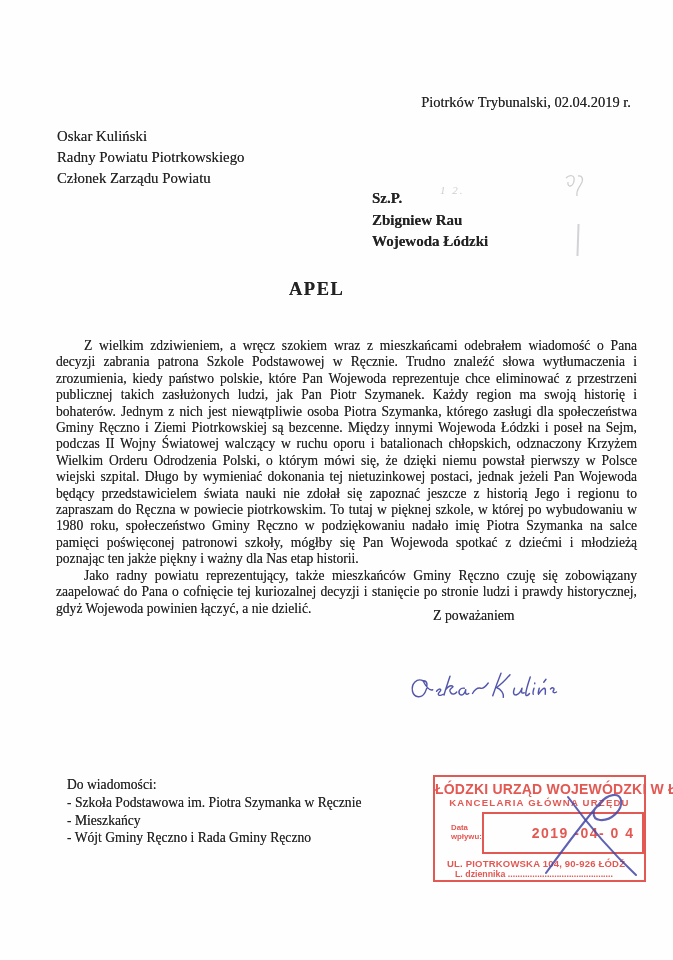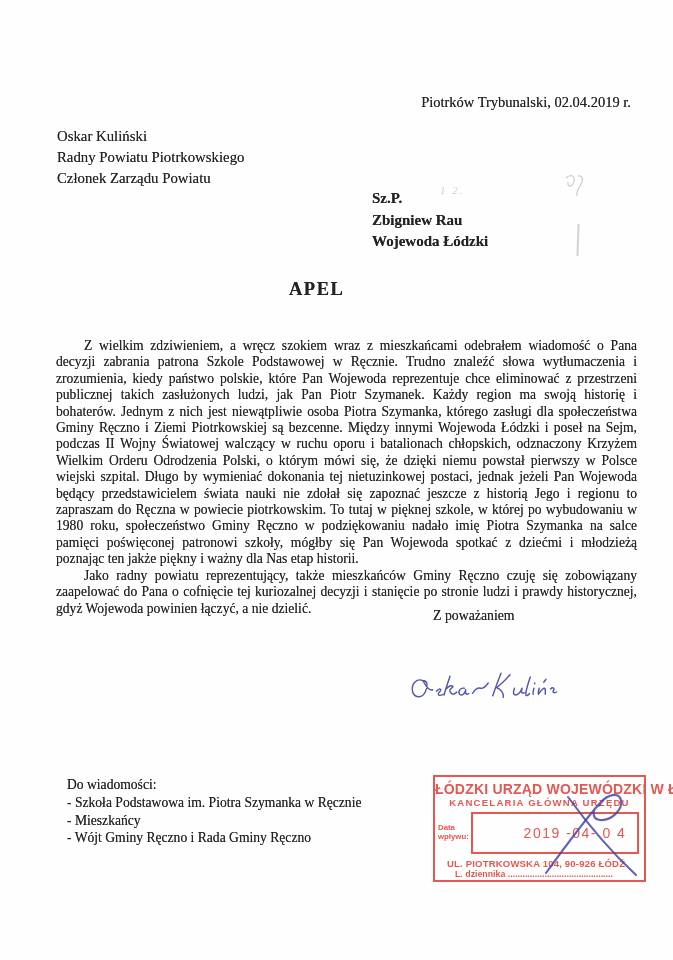--- a/index.html
+++ b/index.html
@@ -37,25 +37,25 @@
   .stamp{
     position:absolute;left:433px;top:775px;width:209px;height:103px;
     border:2.5px solid var(--stamp-red);
     color:var(--stamp-red);
     font-family:"Liberation Sans","DejaVu Sans",sans-serif;
     opacity:.92;
   }
   .stamp-line1{margin-top:4px;text-align:right;font-size:14px;font-weight:bold;letter-spacing:.2px;white-space:nowrap;}
   .stamp-line2{text-align:center;font-size:9.6px;font-weight:bold;letter-spacing:1.2px;white-space:nowrap;}
   .stamp-daterow{display:flex;align-items:center;margin-top:4px;}
-  .stamp-datelabel{width:33px;font-size:7.8px;line-height:8.6px;font-weight:bold;padding-left:3px;}
+  .stamp-datelabel{width:33px;font-size:7.8px;line-height:8.6px;font-weight:bold;padding-left:16px;}
   .stamp-datebox{
     border:2.5px solid var(--stamp-red);
     width:124px;height:38px;line-height:38px;text-align:center;
-    font-size:14px;font-weight:normal;letter-spacing:1.5px;white-space:pre;padding-left:40px;
+    font-size:14px;font-weight:bold;letter-spacing:1.5px;white-space:pre;padding-left:40px;
   }
   .stamp-address{margin-top:4px;padding-left:12px;font-size:9.5px;font-weight:bold;letter-spacing:.2px;white-space:nowrap;}
   .stamp-journal{padding-left:20px;font-size:8.8px;font-weight:bold;white-space:nowrap;overflow:hidden;}
   .paraph-svg{position:absolute;left:540px;top:789px;}
   .paraph-path{fill:none;stroke:var(--ink-blue);stroke-width:2.1;stroke-linecap:round;stroke-linejoin:round;opacity:.85;}
 
   
   .artifact{position:absolute;color:var(--artifact-gray);}
   .artifact-pencil{top:184px;left:440px;font-size:11px;opacity:.55;font-style:italic;letter-spacing:2px;}
   .artifact-smudge{top:172px;left:562px;opacity:.55;}

